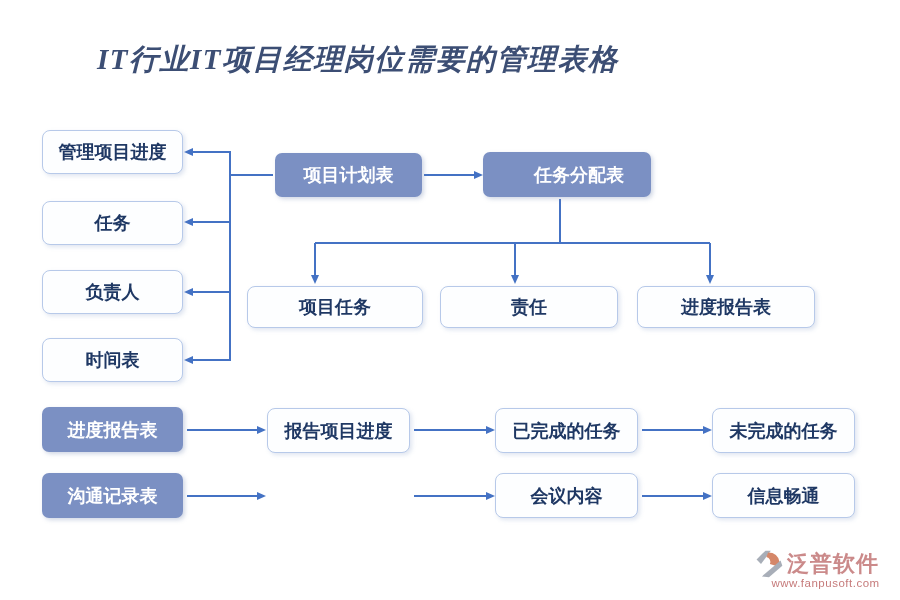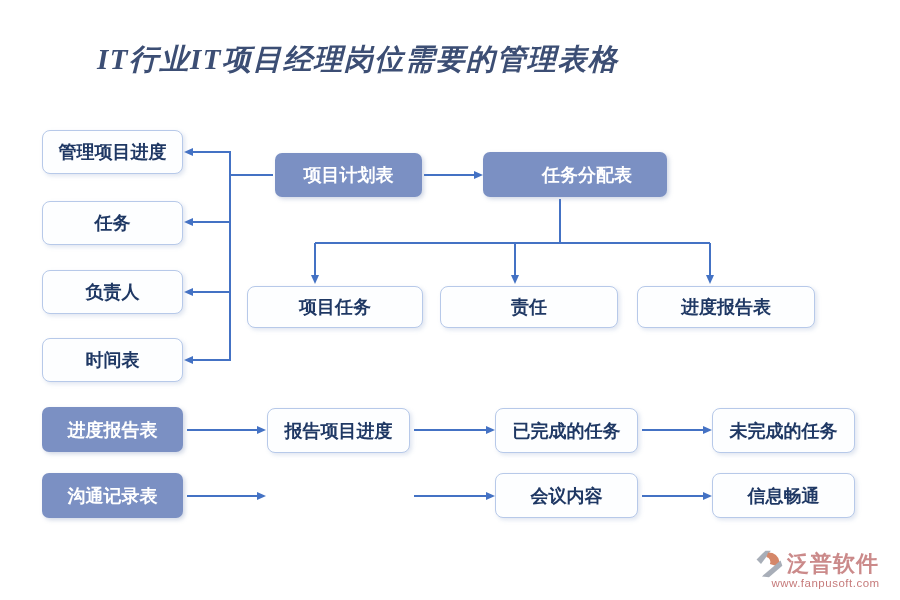--- a/index.html
+++ b/index.html
@@ -39,21 +39,21 @@
     color:var(--solid-node-text,#FFFFFF);
     box-shadow:2px 2px 4px rgba(120,140,180,.35);
   }
   
   #left-0{left:42px;top:130px;width:141px;height:44px;}
   #left-1{left:42px;top:201px;width:141px;height:44px;}
   #left-2{left:42px;top:270px;width:141px;height:44px;}
   #left-3{left:42px;top:338px;width:141px;height:44px;}
   
   #plan{left:275px;top:153px;width:147px;height:44px;}
-  #assign{left:483px;top:152px;width:184px;height:45px;padding-left:24px;}
+  #assign{left:483px;top:152px;width:168px;height:45px;padding-left:24px;}
   
   #mid-0{left:247px;top:286px;width:176px;height:42px;}
   #mid-1{left:440px;top:286px;width:178px;height:42px;}
   #mid-2{left:637px;top:286px;width:178px;height:42px;}
   
   #rowA-src{left:42px;top:407px;width:141px;height:45px;}
   #rowA-0{left:267px;top:408px;width:143px;height:45px;}
   #rowA-1{left:495px;top:408px;width:143px;height:45px;}
   #rowA-2{left:712px;top:408px;width:143px;height:45px;}
   

